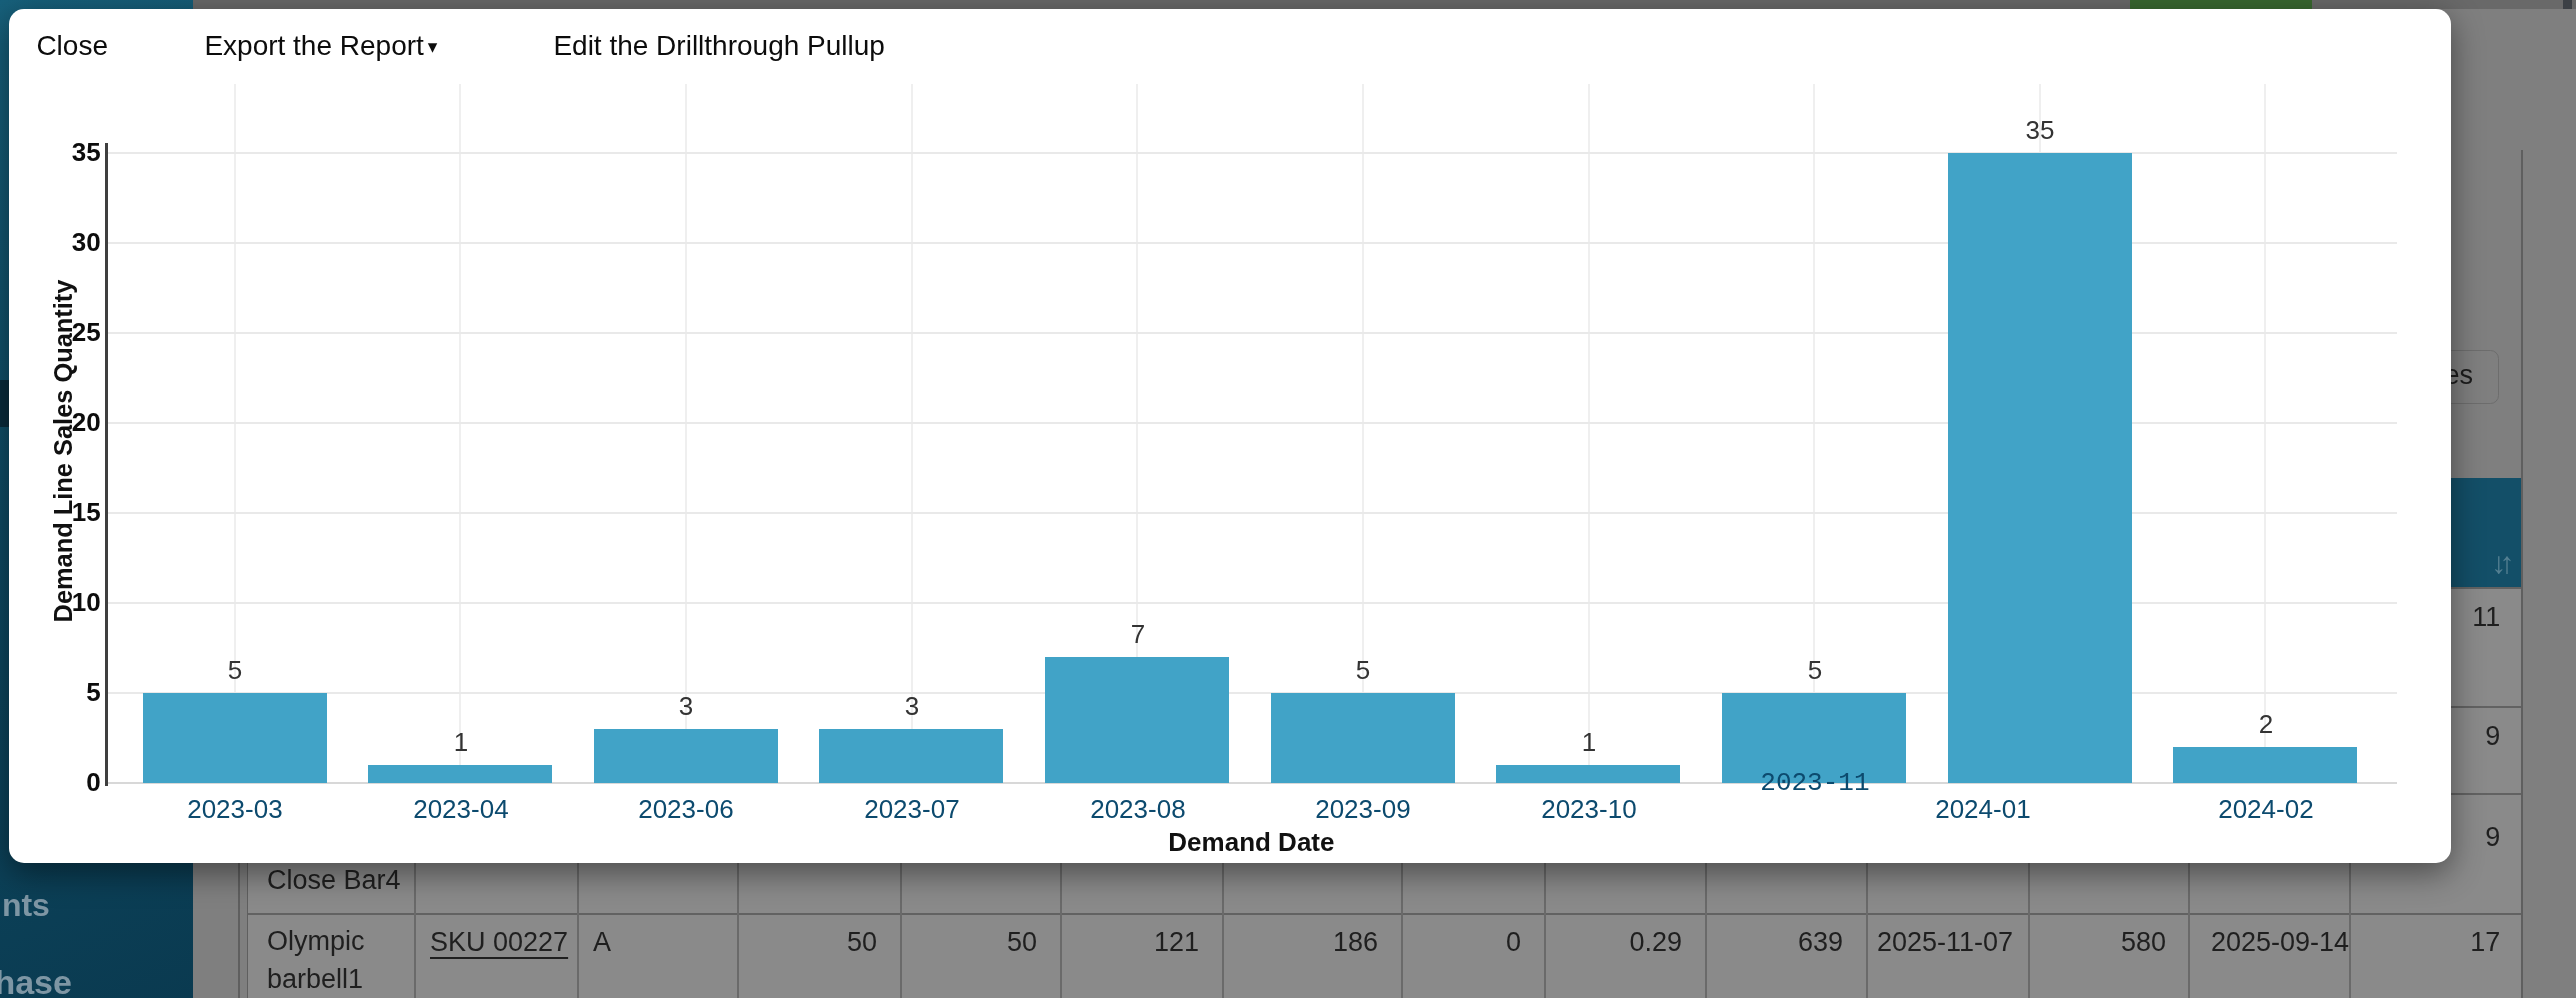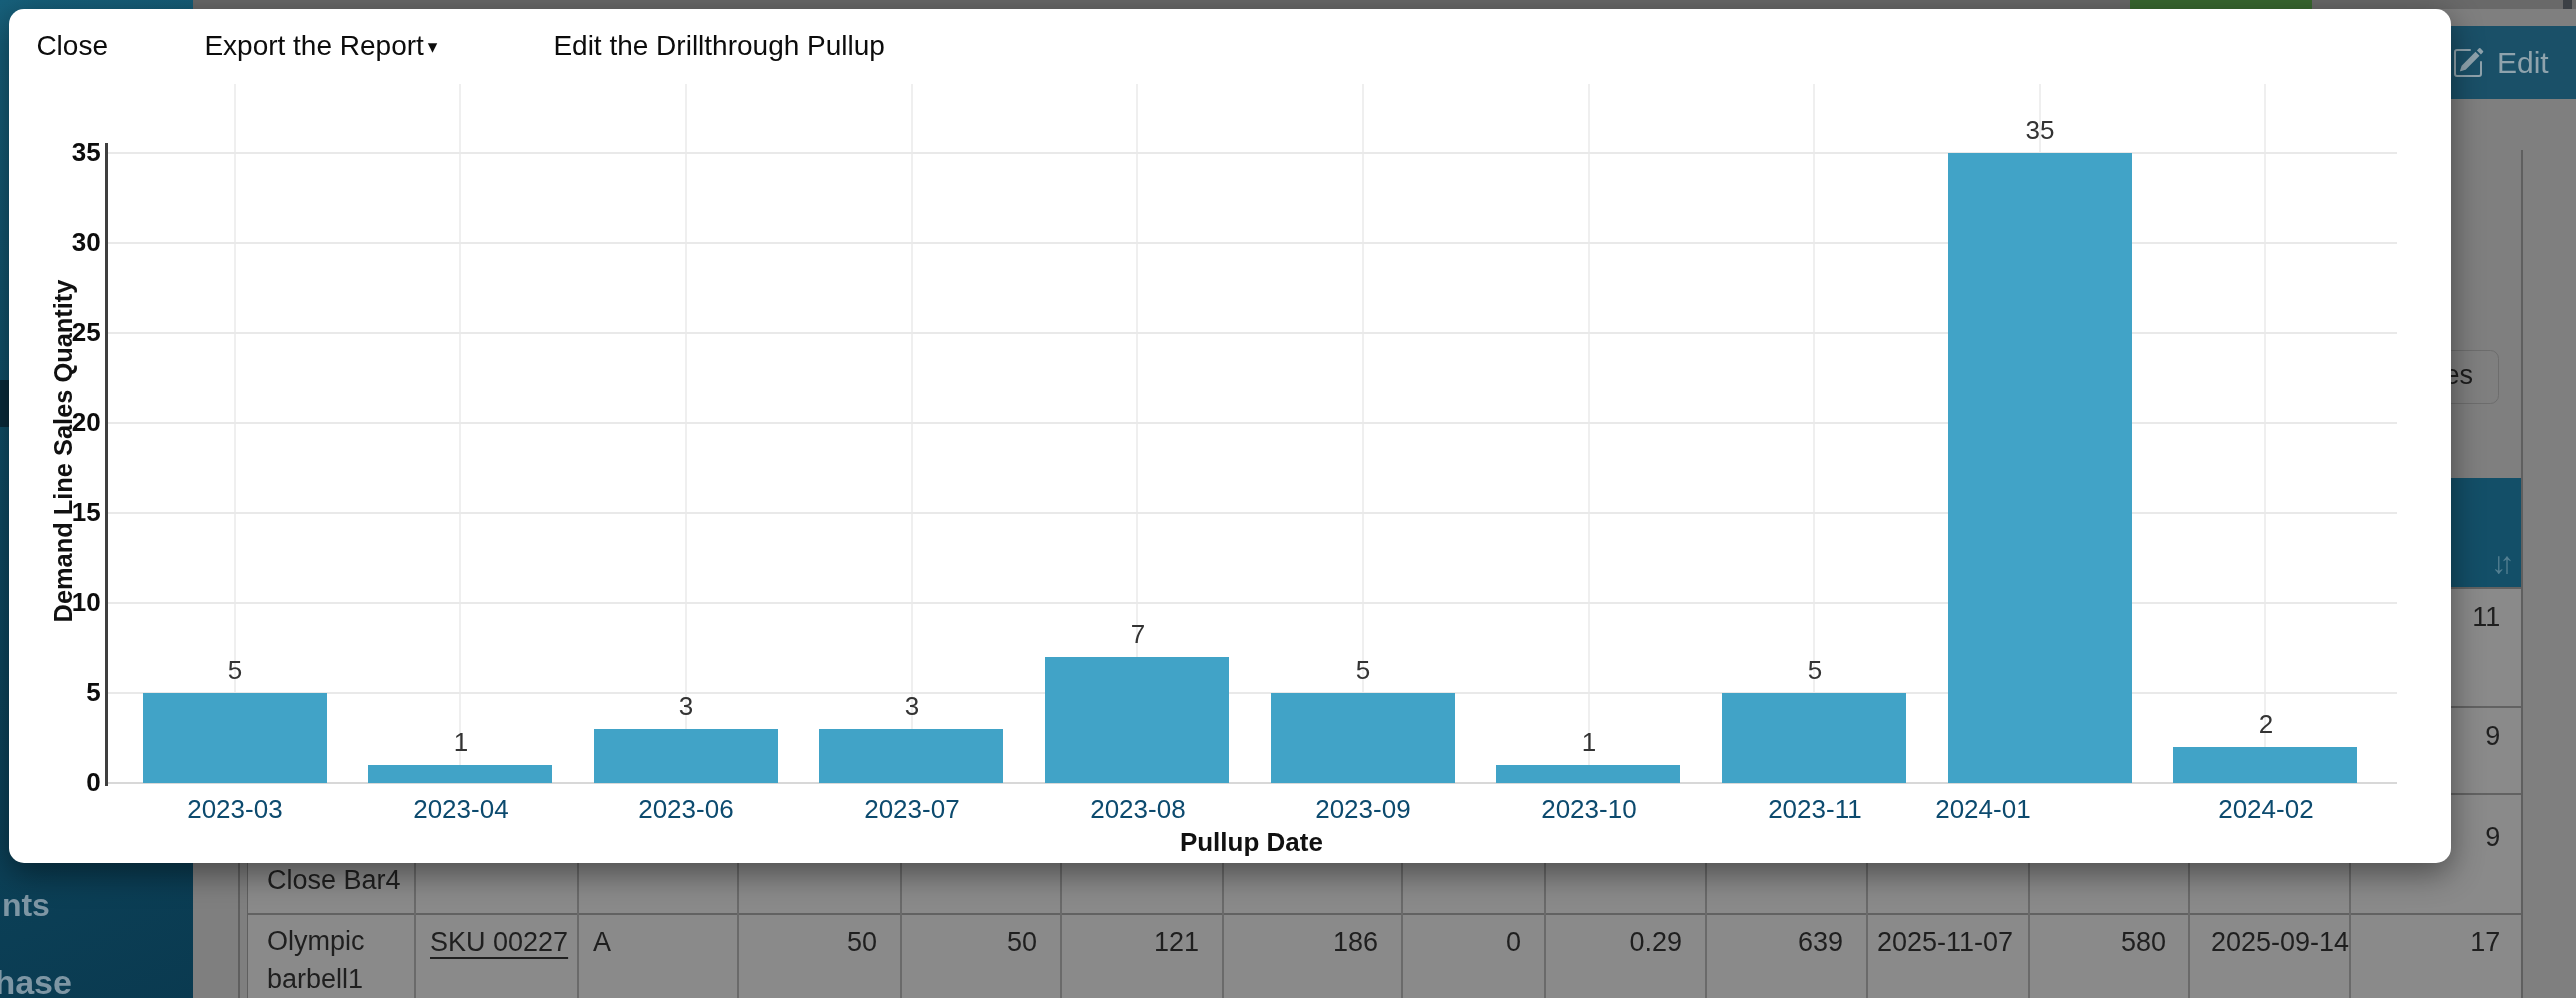--- a/index.html
+++ b/index.html
@@ -63,27 +63,20 @@
   <div class="abs topstrip"></div>
   <div class="abs green-frag"></div>
   <div class="abs dark-frag"></div>
 
   <div class="abs sidebar">
     <div class="abs sidebar-active"></div>
     <div class="abs side-frag f1">nts</div>
     <div class="abs side-frag f2">hase</div>
   </div>
 
-  <div class="abs edit-btn">
-    <svg width="32" height="32" viewBox="0 0 16 16" fill="#8fa3ad">
-      <path d="M15.502 1.94a.5.5 0 0 1 0 .706L14.459 3.69l-2-2L13.502.646a.5.5 0 0 1 .707 0l1.293 1.293zm-1.75 2.456-2-2L4.939 9.21a.5.5 0 0 0-.121.196l-.805 2.414a.25.25 0 0 0 .316.316l2.414-.805a.5.5 0 0 0 .196-.12l6.813-6.814z"></path>
-      <path d="M1 13.5A1.5 1.5 0 0 0 2.5 15h11a1.5 1.5 0 0 0 1.5-1.5v-6a.5.5 0 0 0-1 0v6a.5.5 0 0 1-.5.5h-11a.5.5 0 0 1-.5-.5v-11a.5.5 0 0 1 .5-.5H9a.5.5 0 0 0 0-1H2.5A1.5 1.5 0 0 0 1 2.5v11z"></path>
-    </svg>
-    <span>Edit</span>
-  </div>
 
   <div class="abs yes-btn">Yes</div>
 
   <div class="abs panel-line" style="left:2521px;top:150px;width:1.9px;height:848px;"></div>
   <div class="abs panel-line" style="left:238px;top:478px;width:1.9px;height:521px;"></div>
   <div class="abs panel-line" style="left:247px;top:478px;width:1.9px;height:521px;"></div>
 
   <div class="abs tbl">
     <div class="abs tbl-header">
       <div class="abs sort-icon">↓↑</div>
@@ -130,21 +123,21 @@
 
   <div class="abs modal">
     <div class="abs tb close">Close</div>
     <div class="abs tb export">
       <span>Export the Report</span><span class="caret">▾</span>
     </div>
     <div class="abs tb editdrill">Edit the Drillthrough Pullup</div>
 
     <div class="abs" id="chart-layer">
       <div class="abs ylab">Demand Line Sales Quantity</div>
-      <div class="abs xlab">Pullup Date</div>
+      <div class="abs xlab">Demand Date</div>
     <div class="vgrid" style="left: 225px; top: 75px; width: 1.9px; height: 699px;"></div>
         <div class="vgrid" style="left: 450px; top: 75px; width: 1.9px; height: 699px;"></div>
         <div class="vgrid" style="left: 676px; top: 75px; width: 1.9px; height: 699px;"></div>
         <div class="vgrid" style="left: 902px; top: 75px; width: 1.9px; height: 699px;"></div>
         <div class="vgrid" style="left: 1127px; top: 75px; width: 1.9px; height: 699px;"></div>
         <div class="vgrid" style="left: 1353px; top: 75px; width: 1.9px; height: 699px;"></div>
         <div class="vgrid" style="left: 1579px; top: 75px; width: 1.9px; height: 699px;"></div>
         <div class="vgrid" style="left: 1804px; top: 75px; width: 1.9px; height: 699px;"></div>
         <div class="vgrid" style="left: 2030px; top: 75px; width: 1.9px; height: 699px;"></div>
         <div class="vgrid" style="left: 2255px; top: 75px; width: 1.9px; height: 699px;"></div>
@@ -180,21 +173,21 @@
         <div class="vlabel" style="left: 1072px; top: 610px; width: 113px;">7</div>
         <div class="xtick" style="left: 1025px; top: 785px; width: 207px;">2023-08</div>
         <div class="bar" style="left: 1262px; top: 684px; width: 184px; height: 90px; background: rgb(65, 163, 199);"></div>
         <div class="vlabel" style="left: 1297px; top: 646px; width: 113px;">5</div>
         <div class="xtick" style="left: 1250px; top: 785px; width: 207px;">2023-09</div>
         <div class="bar" style="left: 1487px; top: 756px; width: 184px; height: 18px; background: rgb(65, 163, 199);"></div>
         <div class="vlabel" style="left: 1523px; top: 718px; width: 113px;">1</div>
         <div class="xtick" style="left: 1476px; top: 785px; width: 207px;">2023-10</div>
         <div class="bar" style="left: 1713px; top: 684px; width: 184px; height: 90px; background: rgb(65, 163, 199);"></div>
         <div class="vlabel" style="left: 1749px; top: 646px; width: 113px;">5</div>
-        <div class="xtick" style="left: 1702px; top: 785px; width: 207px;">2023-11</div>
+        <div class="xtick" style="left: 1702px; top: 759px; width: 207px; font-family: Liberation Mono, monospace;">2023-11</div>
         <div class="bar" style="left: 1939px; top: 144px; width: 184px; height: 630px; background: rgb(65, 163, 199);"></div>
         <div class="vlabel" style="left: 1974px; top: 106px; width: 113px;">35</div>
         <div class="xtick" style="left: 1870px; top: 785px; width: 207px;">2024-01</div>
         <div class="bar" style="left: 2164px; top: 738px; width: 184px; height: 36px; background: rgb(65, 163, 199);"></div>
         <div class="vlabel" style="left: 2200px; top: 700px; width: 113px;">2</div>
         <div class="xtick" style="left: 2153px; top: 785px; width: 207px;">2024-02</div>
         <div class="abs" style="position: absolute; left: 96px; top: 134px; width: 2.8px; height: 643px; background: rgb(63, 63, 63);"></div>
       </div>
   </div>
 

